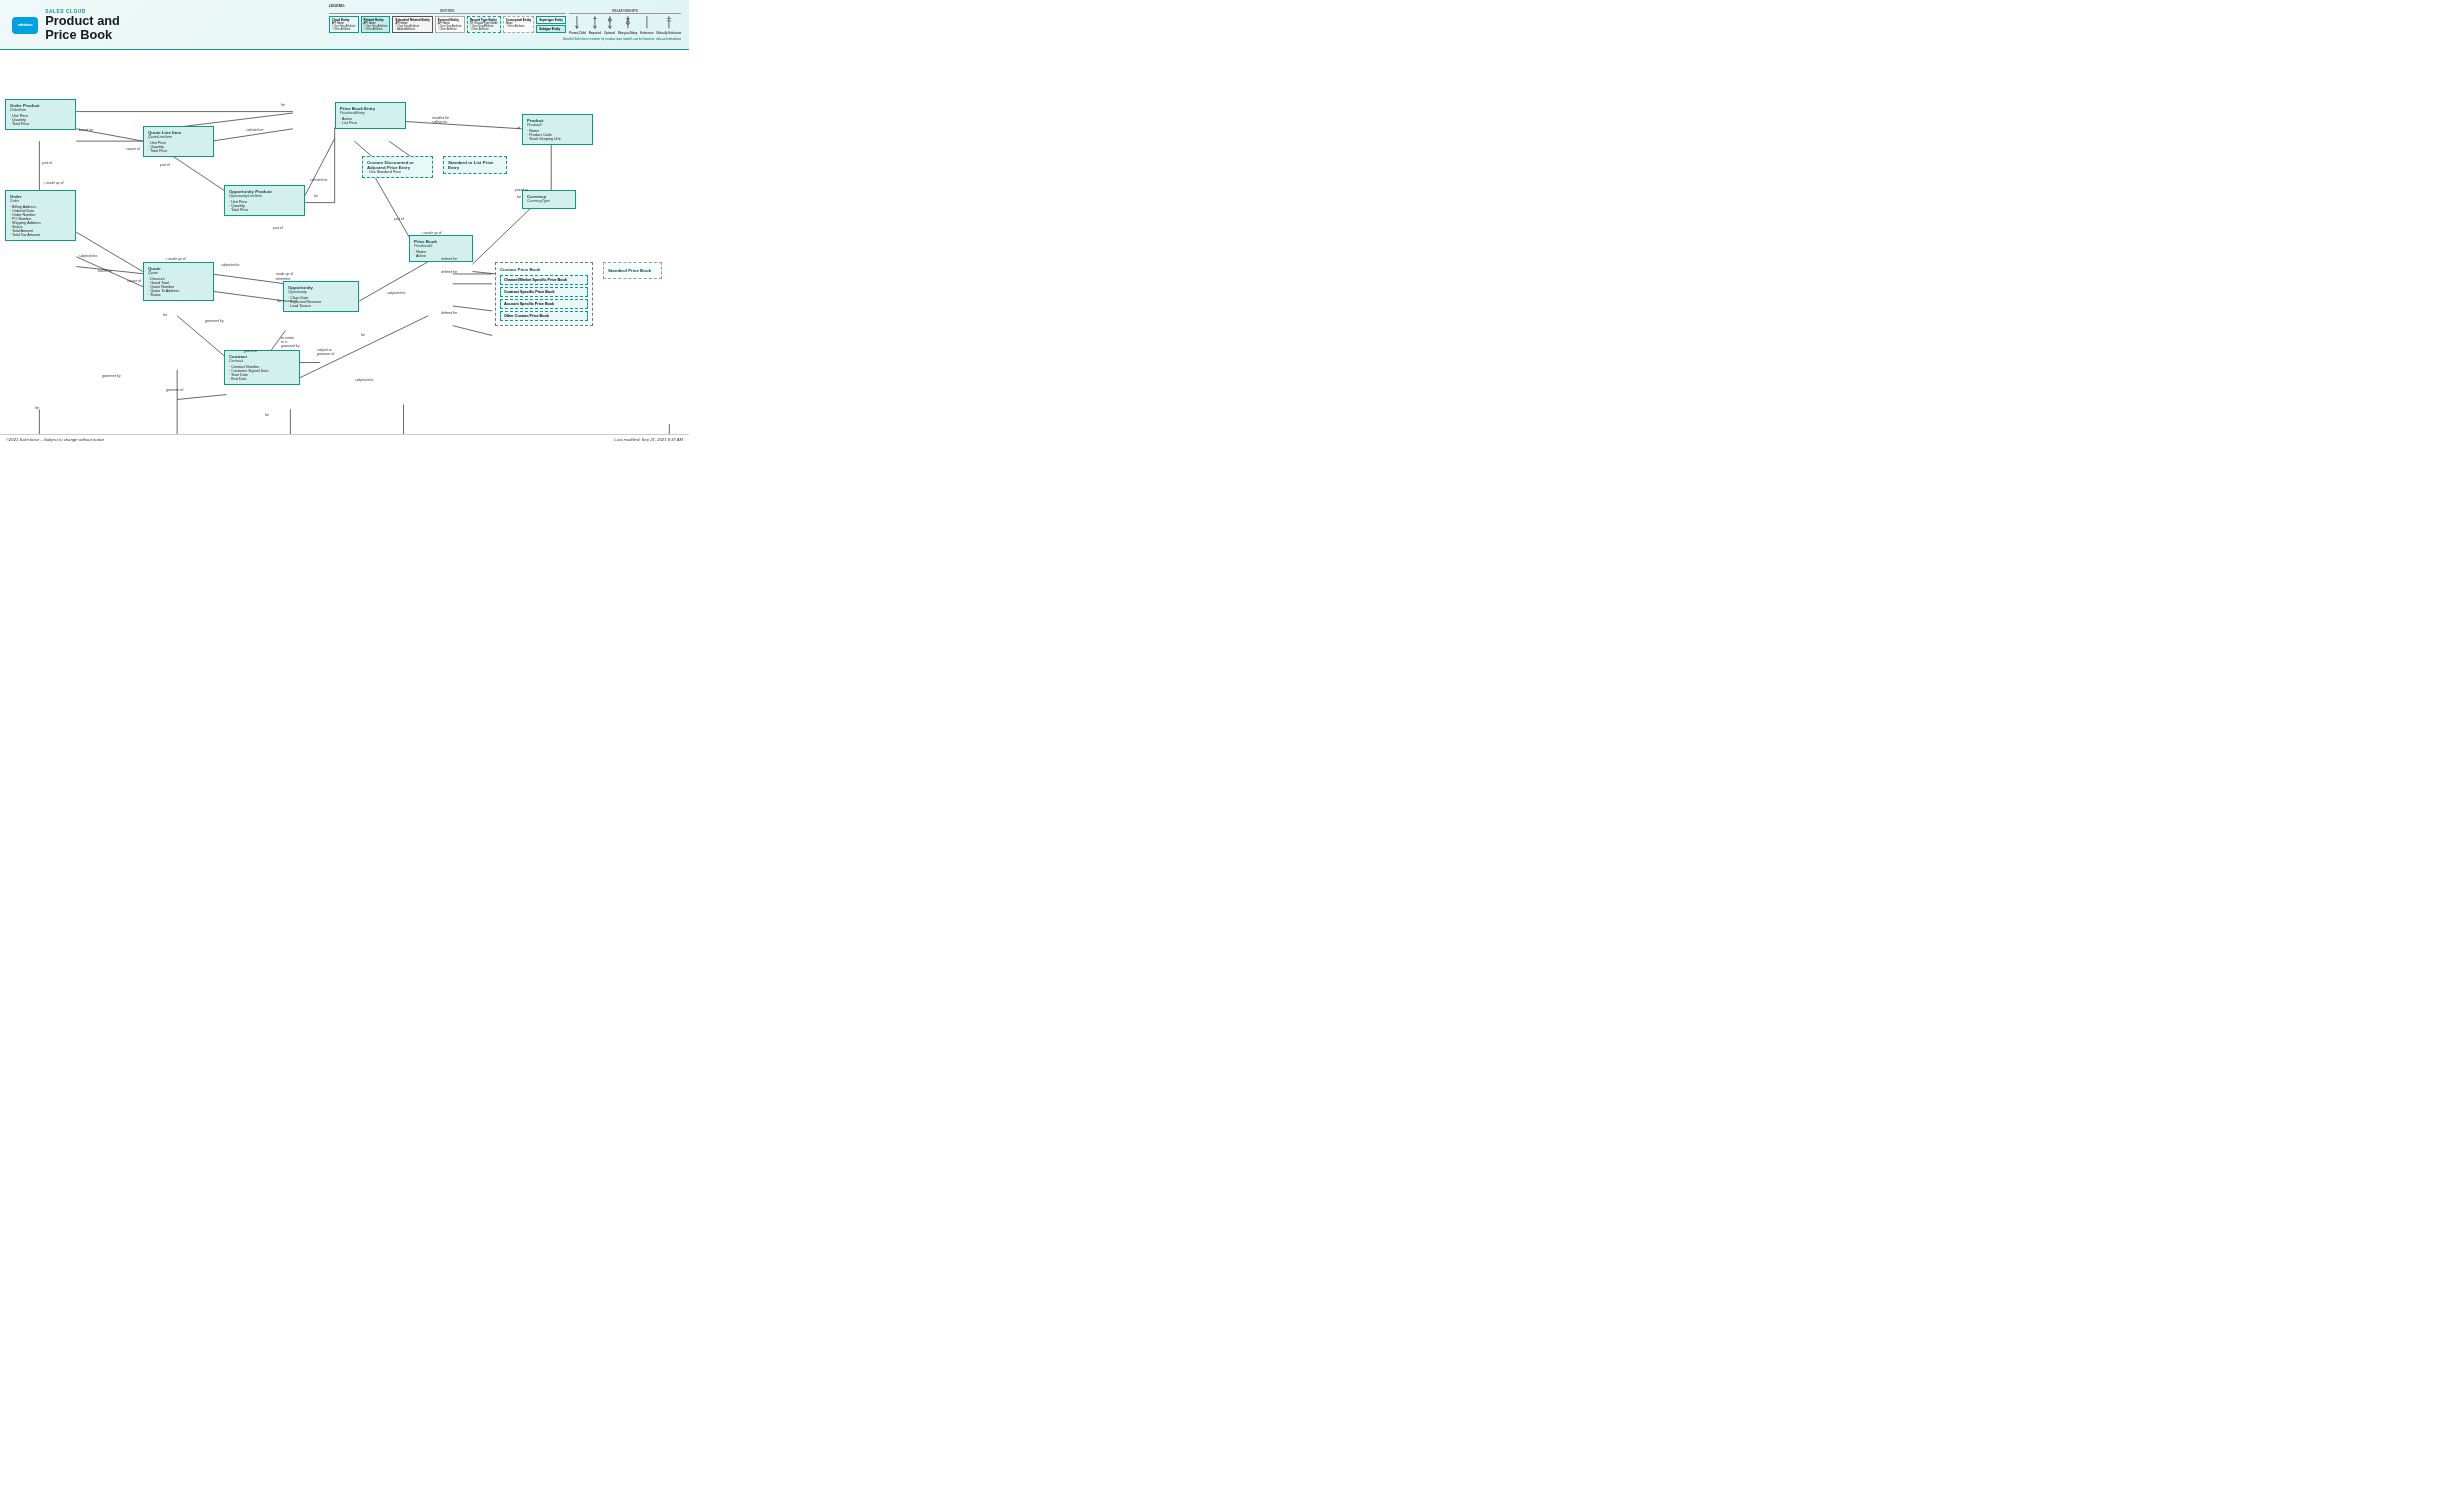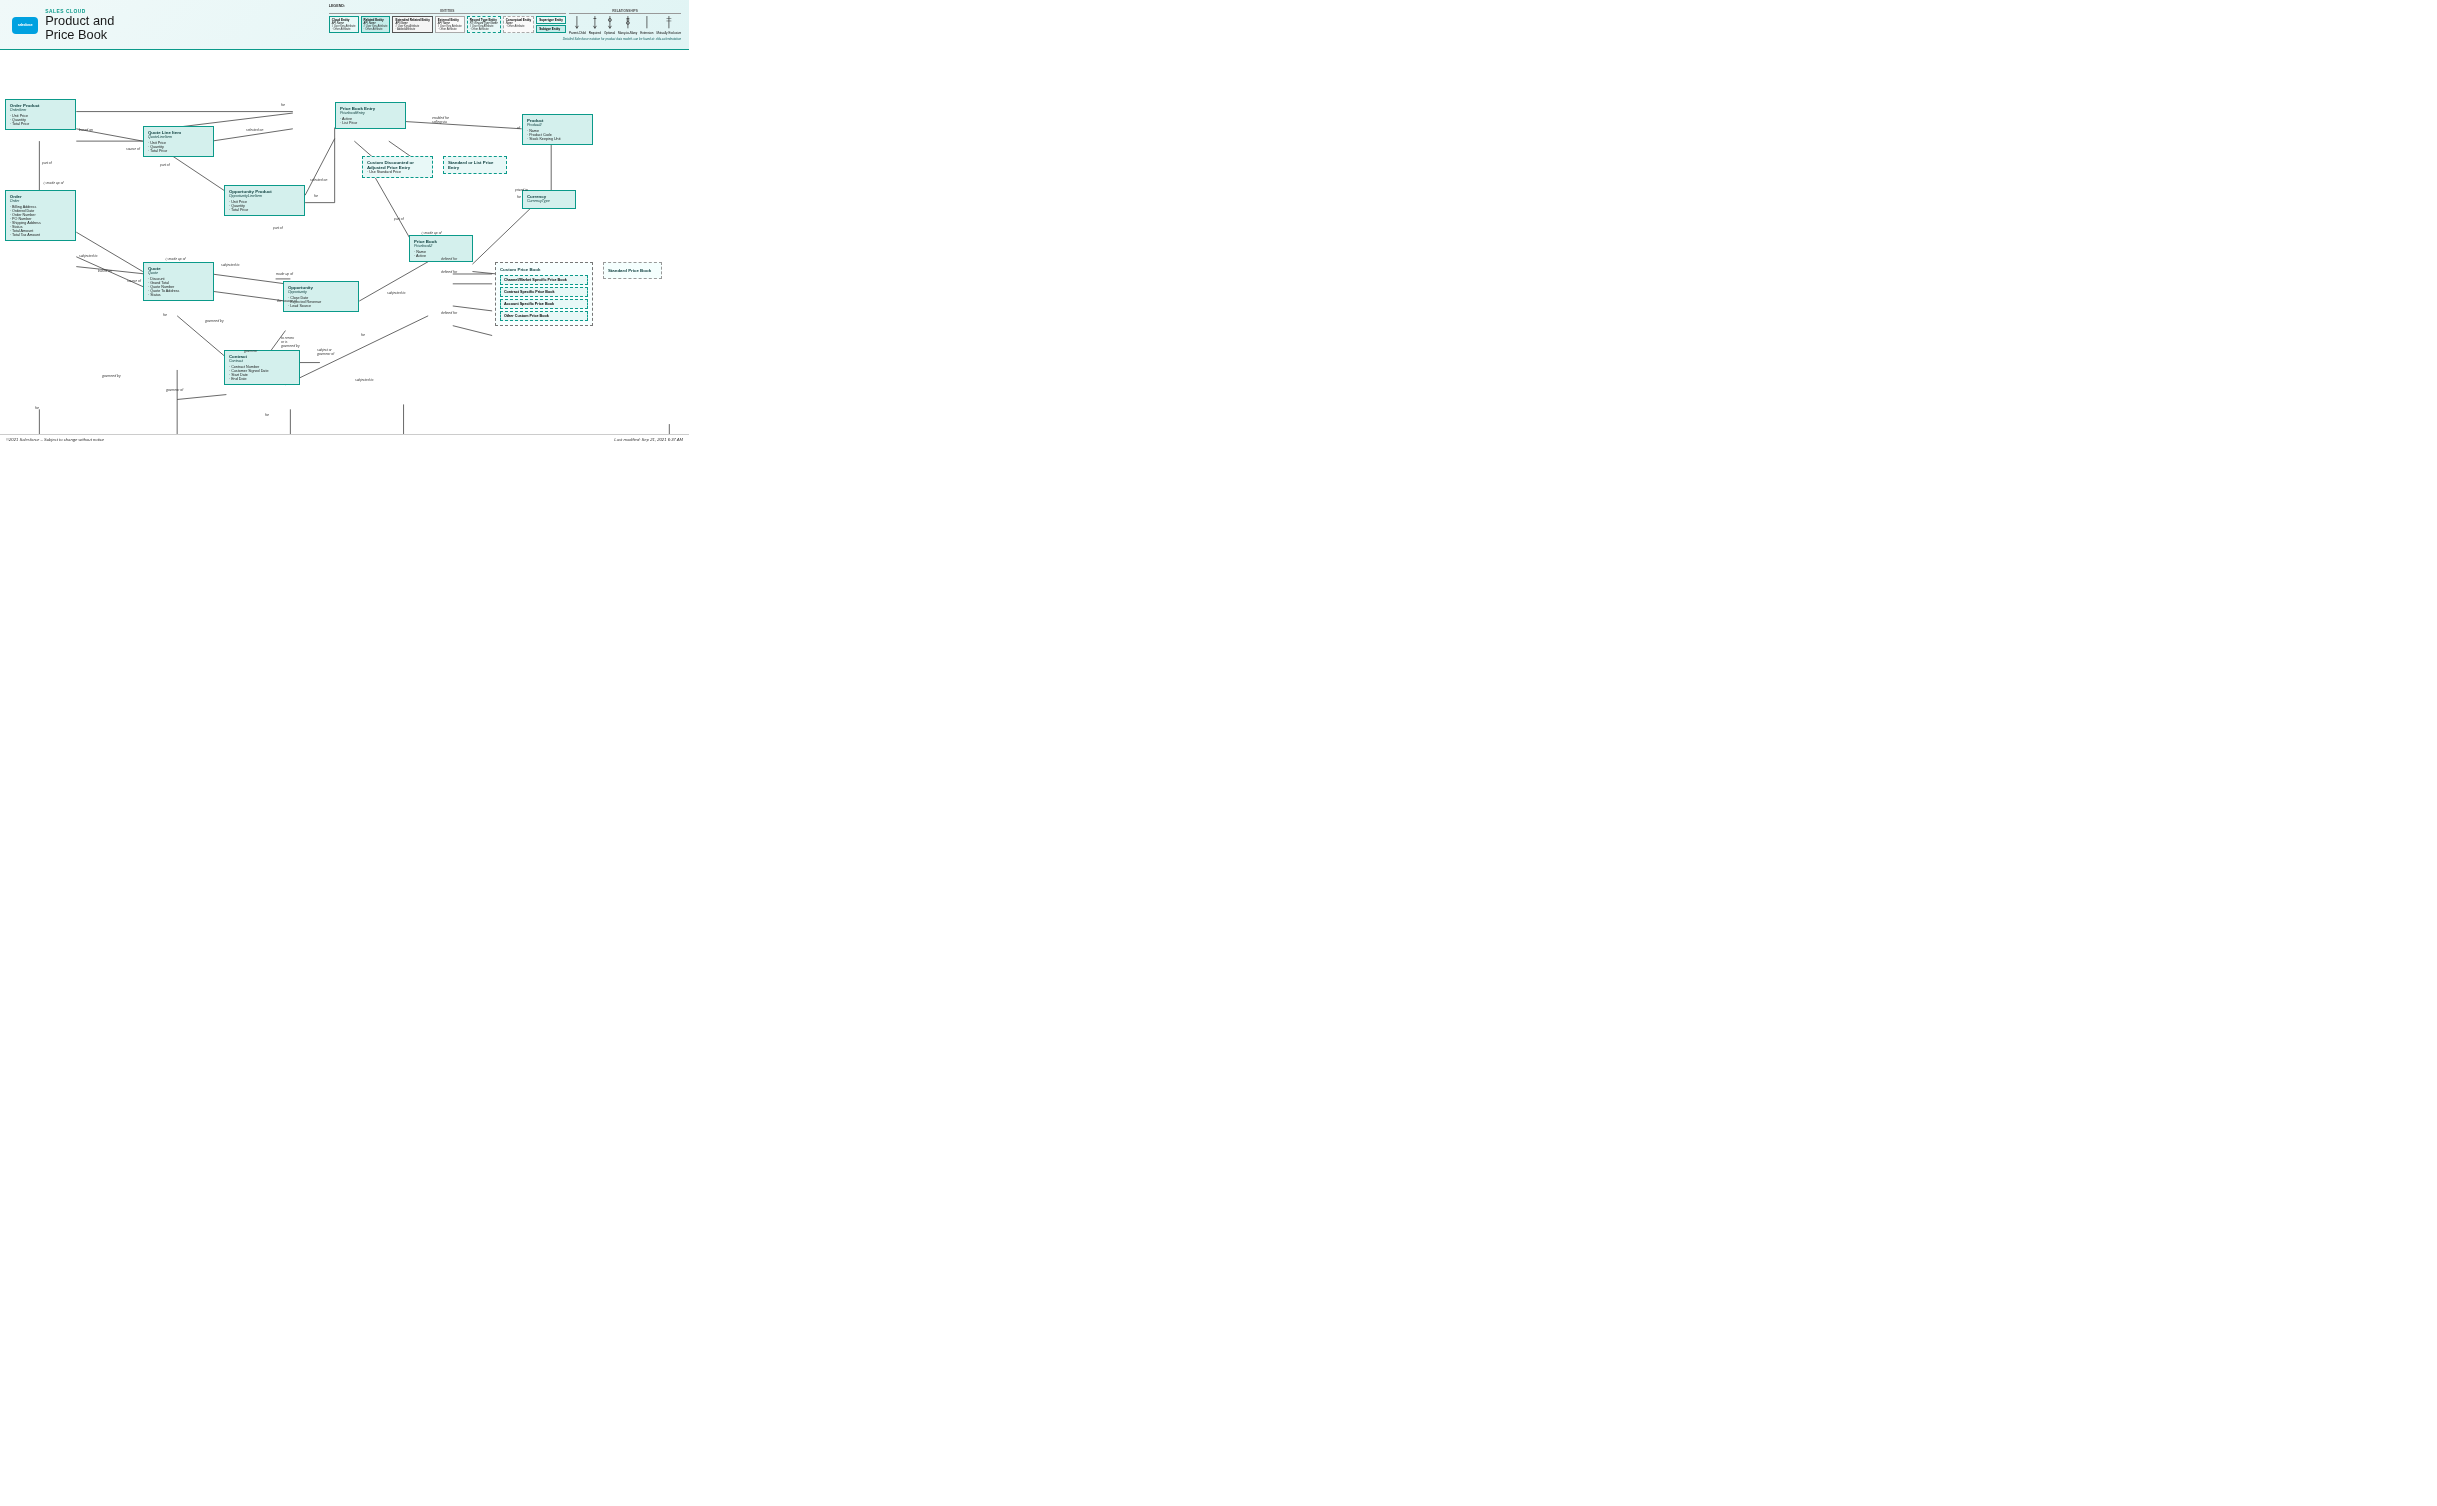--- a/index.html
+++ b/index.html
@@ -43,21 +43,21 @@
     }
     .header-subtitle {
       font-size: 4.9px;
       font-weight: bold;
       color: #0b9a8a;
       letter-spacing: 0.5px;
       text-transform: uppercase;
     }
     .header-title {
       font-size: 12.8px;
-      font-weight: normal;
+      font-weight: bold;
       color: #1a1a1a;
       line-height: 1.1;
     }
 
     
     .legend {
       position: absolute;
       top: 3.9px;
       right: 7.9px;
       display: flex;

